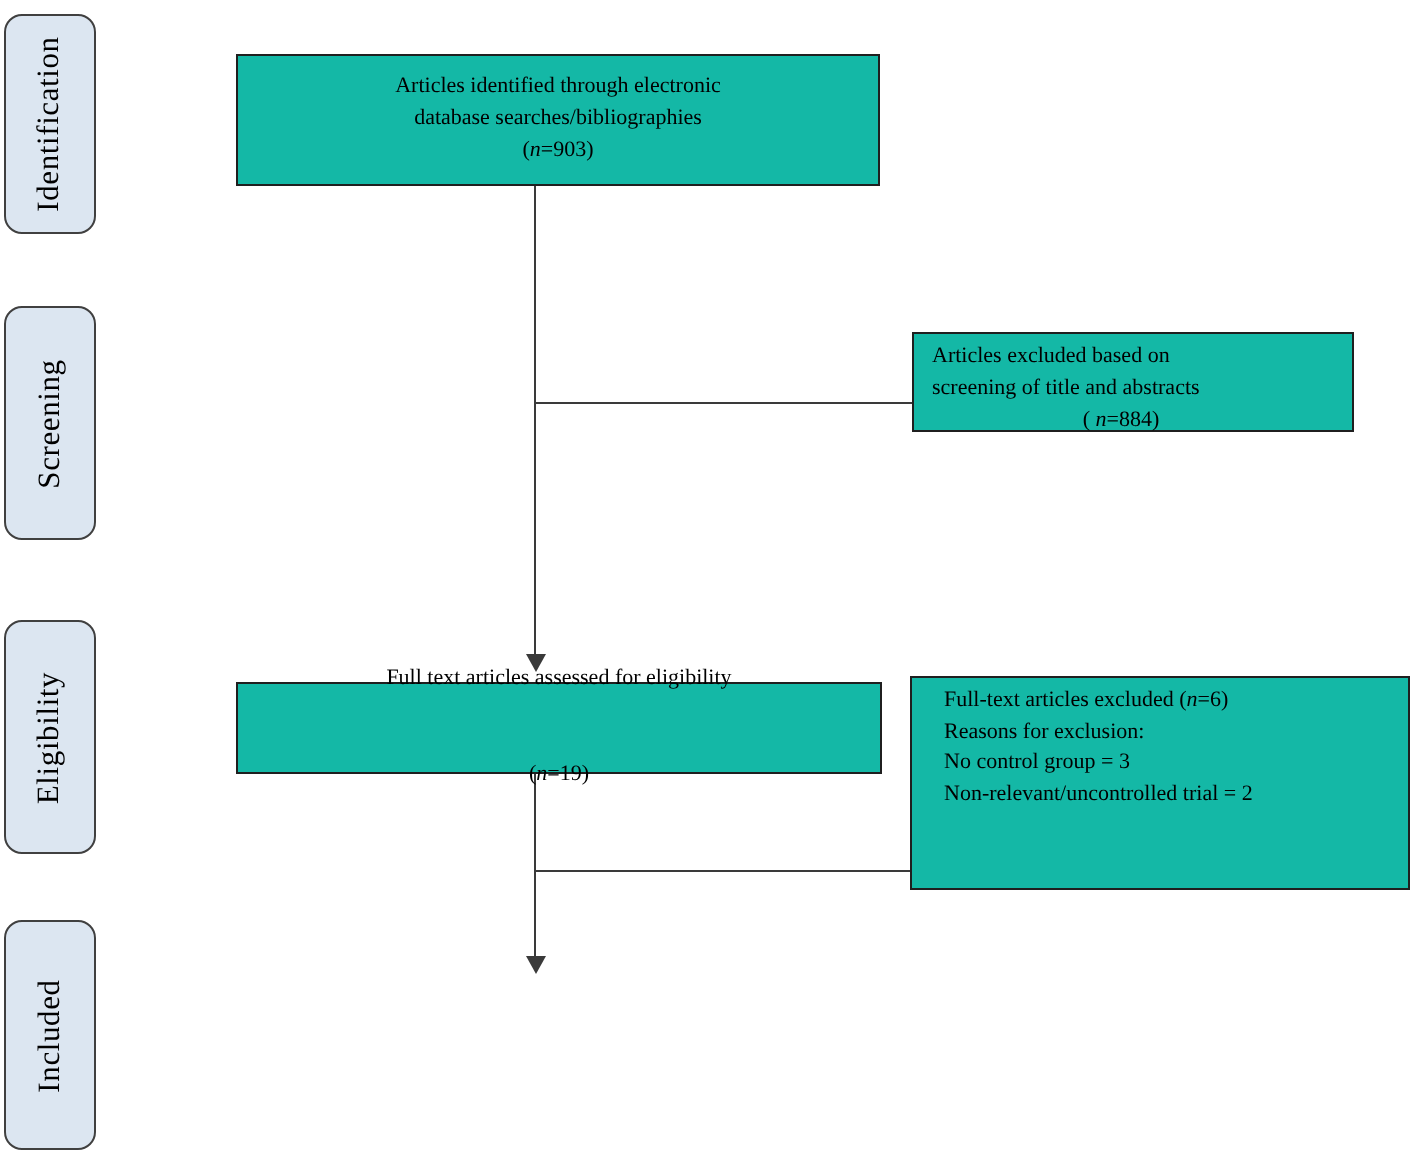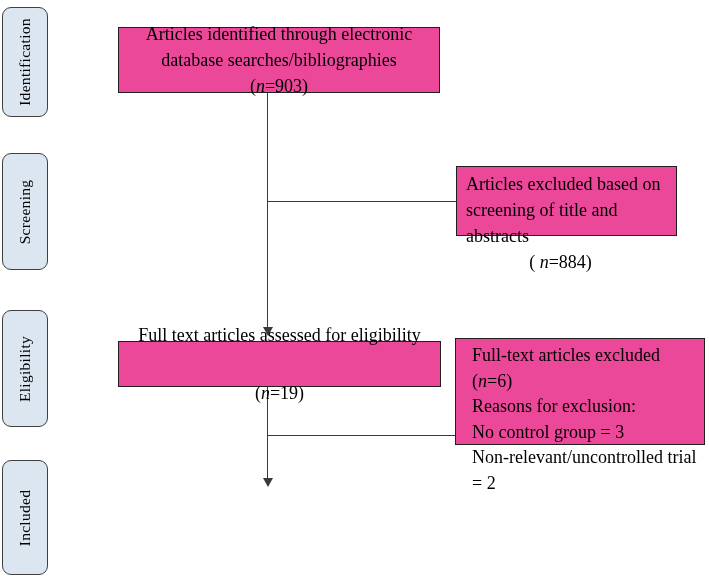--- a/index.html
+++ b/index.html
@@ -34,32 +34,32 @@
   }
   #stage-identification { top: 7px;   height: 110px; }
   #stage-screening      { top: 153px; height: 117px; }
   #stage-eligibility    { top: 310px; height: 117px; }
   #stage-included       { top: 460px; height: 115px; }
 
   
   .fbox {
     position: absolute;
     border: 1px solid var(--box-border, #1f1f1f);
-    background: #ec4899;
-    font-size: 18px;
+    background: #14b8a6;
+    font-size: 11px;
     line-height: 1.45;
   }
   .fbox.center {
     display: flex;
     flex-direction: column;
     justify-content: center;
     text-align: center;
   }
   #box-identified   { left: 118px; top: 27px;  width: 322px; height: 66px; }
-  #box-excl-screen  { left: 456px; top: 166px; width: 221px; height: 70px; padding: 4px 12px 0 9px; }
+  #box-excl-screen  { left: 456px; top: 166px; width: 221px; height: 50px; padding: 4px 12px 0 9px; }
   #box-excl-screen .cline { text-align: center; padding-right: 9px; }
   #box-assessed     { left: 118px; top: 341px; width: 323px; height: 46px; gap: 32px; }
   #box-excl-full    { left: 455px; top: 338px; width: 250px; height: 107px; padding: 4px 6px 0 16px; line-height: 1.42; }
   #box-included     { left: 119px; top: 489px; width: 322px; height: 49px; }
 
   .nvar { font-style: italic; }
 
   
   .vline, .hline { position: absolute; background: var(--line, #3a3a3a); }
   .vline { width: 1px; }

